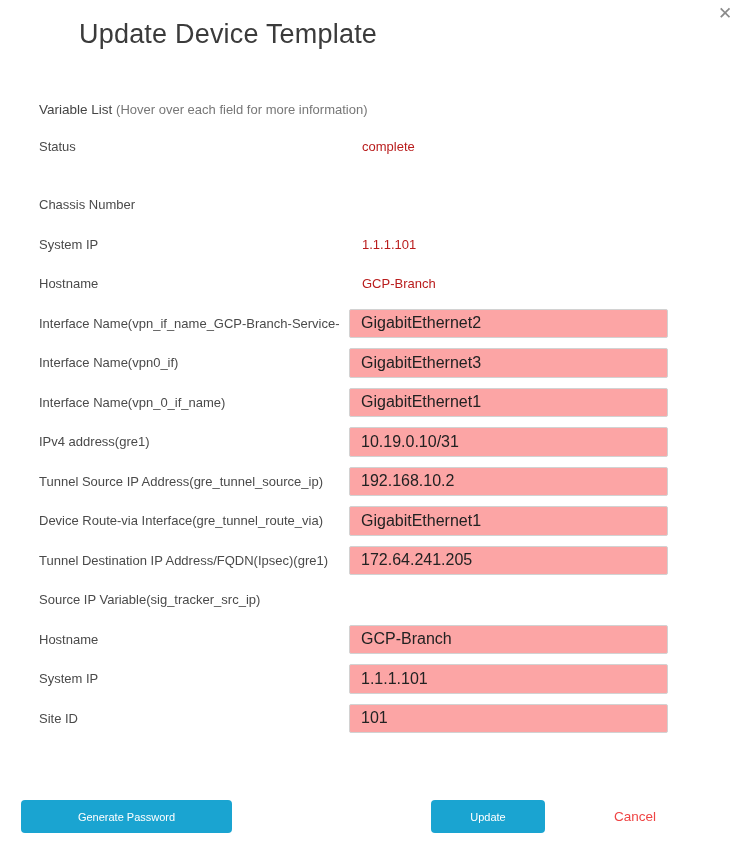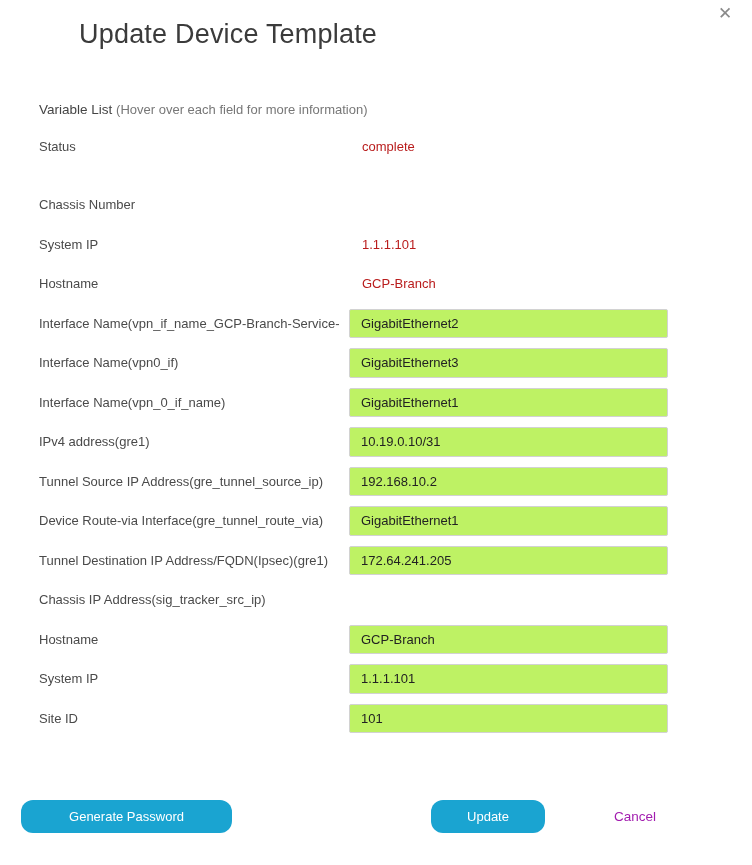--- a/index.html
+++ b/index.html
@@ -77,40 +77,40 @@
     white-space: nowrap;
   }
   .value-col { flex: 1; }
   .field-input {
     width: 100%;
     height: 29.5px;
     border: 1px solid #d2d2d2;
     border-radius: 2px;
     padding: 0 11px;
     font-family: "Liberation Sans", "DejaVu Sans", sans-serif;
-    font-size: 13px;
+    font-size: 16px;
     color: #222;
-    background: #bef264;
+    background: #fca5a5;
     outline: none;
   }
   .footer {
     position: absolute;
     top: 800px;
     left: 0;
     width: 752px;
     height: 33px;
   }
   .btn {
     position: absolute;
     height: 33px;
     border: none;
-    border-radius: 12px;
+    border-radius: 4px;
     color: #fff;
     font-family: "Liberation Sans", "DejaVu Sans", sans-serif;
-    font-size: 13px;
+    font-size: 11px;
     cursor: pointer;
   }
   .btn-generate { left: 21px; width: 211px; }
   .btn-update { left: 431px; width: 114px; }
   .link-cancel {
     position: absolute;
     left: 614px;
     top: 0;
     height: 33px;
     line-height: 33px;
@@ -184,21 +184,21 @@
       <div class="field-label">Device Route-via Interface(gre_tunnel_route_via)</div>
       <div class="value-col"><input class="field-input" value="GigabitEthernet1" style=""></div>
     </div>
 
     <div class="row">
       <div class="field-label">Tunnel Destination IP Address/FQDN(Ipsec)(gre1)</div>
       <div class="value-col"><input class="field-input" value="172.64.241.205" style=""></div>
     </div>
 
     <div class="row">
-      <div class="field-label">Chassis IP Address(sig_tracker_src_ip)</div>
+      <div class="field-label">Source IP Variable(sig_tracker_src_ip)</div>
     </div>
 
     <div class="row">
       <div class="field-label">Hostname</div>
       <div class="value-col"><input class="field-input" value="GCP-Branch" style=""></div>
     </div>
 
     <div class="row">
       <div class="field-label">System IP</div>
       <div class="value-col"><input class="field-input" value="1.1.1.101" style=""></div>
@@ -207,16 +207,16 @@
     <div class="row">
       <div class="field-label">Site ID</div>
       <div class="value-col"><input class="field-input" value="101" style=""></div>
     </div>
 
   </div>
 
   <div class="footer">
     <button class="btn btn-generate" style="background: rgb(26, 164, 209);">Generate Password</button>
     <button class="btn btn-update" style="background: rgb(26, 164, 209);">Update</button>
-    <a class="link-cancel" style="color: #a21caf;">Cancel</a>
+    <a class="link-cancel" style="color: #ef4444;">Cancel</a>
   </div>
 
 </div>
 
 </body></html>

